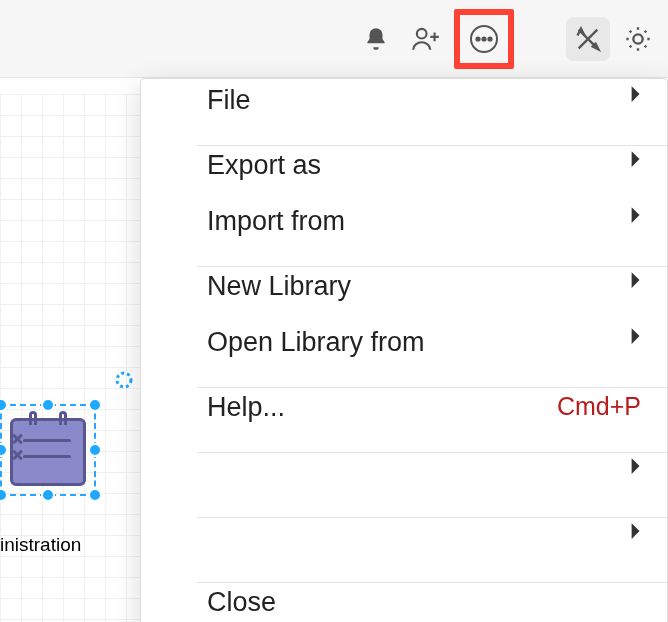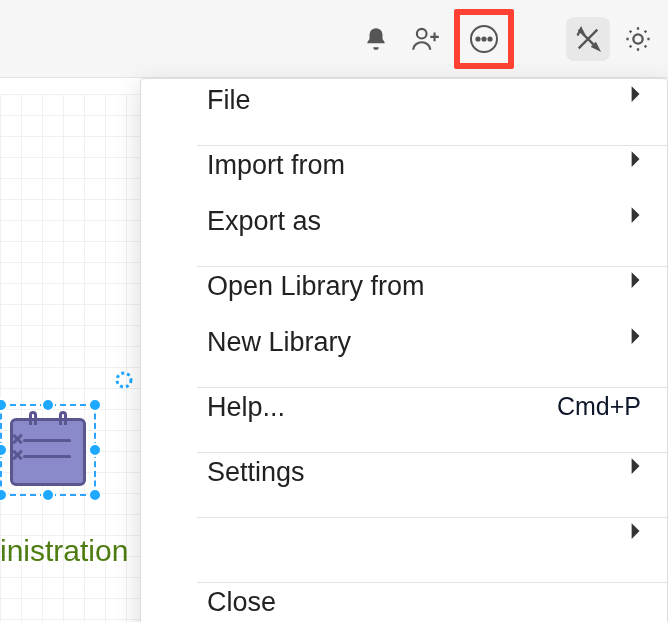--- a/index.html
+++ b/index.html
@@ -74,21 +74,21 @@
   .binder-ring{position:absolute;top:-10px;width:8px;height:14px;border:3px solid #5a5790;border-bottom:none;border-radius:4px 4px 0 0;background:#fff0}
   .ring1{left:16px}.ring2{right:16px}
   .x-line{position:absolute;left:10px;width:48px;height:3px;background:#5a5790;border-radius:2px}
   .xl1{top:18px}.xl2{top:34px}
   .x-mark{position:absolute;left:-2px;width:12px;height:12px;}
   .x-mark::before,.x-mark::after{content:"";position:absolute;left:5px;top:0;width:3px;height:12px;background:#5a5790}
   .x-mark::before{transform:rotate(45deg)}.x-mark::after{transform:rotate(-45deg)}
   .xm1{top:12px}.xm2{top:28px}
   .shape-label{
     position:absolute; left:0; top:500px;
-    font-size:30px; color:#4d7c0f;
+    font-size:19px; color:#000000;
   }
   .menu {
     position: absolute;
     left: 140px; top: 78px;
     width: 528px;
     background: #fff;
     border:1px solid #ddd;
     border-radius: 4px;
     box-shadow: 0 8px 28px rgba(0,0,0,0.15);
     padding-top: 6px;
@@ -97,21 +97,21 @@
   .menu-item {
     display:flex; align-items:flex-start;
     height:56px;
     padding: 0 26px 0 66px;
     font-size:27px;
     color:#222;
     position:relative;
   }
   .menu-item .shortcut {
     margin-left:auto;
-    color:#0f172a;
+    color:#b91c1c;
     font-size:25px;
   }
   .menu-item .chev {
     margin-left:auto;
     color:#555;
   }
   .menu-sep {
     height:1px; background:#e2e2e2; margin: 4px 0 4px 56px;
   }
   svg { display:block; }
@@ -192,60 +192,59 @@
     <div class="menu-item">
       <span>File</span>
       <span class="chev">
         <svg width="12" height="18" viewBox="0 0 10 16" fill="#333">
           <path d="M2 1l7 7-7 7z"></path>
         </svg>
       </span>
     </div>
     <div class="menu-sep"></div>
     <div class="menu-item">
+      <span>Export as</span>
+      <span class="chev">
+        <svg width="12" height="18" viewBox="0 0 10 16" fill="#333">
+          <path d="M2 1l7 7-7 7z"></path>
+        </svg>
+      </span>
+    </div>
+    <div class="menu-item">
       <span>Import from</span>
       <span class="chev">
         <svg width="12" height="18" viewBox="0 0 10 16" fill="#333">
           <path d="M2 1l7 7-7 7z"></path>
         </svg>
       </span>
     </div>
-    <div class="menu-item">
-      <span>Export as</span>
-      <span class="chev">
-        <svg width="12" height="18" viewBox="0 0 10 16" fill="#333">
-          <path d="M2 1l7 7-7 7z"></path>
-        </svg>
-      </span>
-    </div>
-    <div class="menu-sep"></div>
+    <div class="menu-sep"></div>
+    <div class="menu-item">
+      <span>New Library</span>
+      <span class="chev">
+        <svg width="12" height="18" viewBox="0 0 10 16" fill="#333">
+          <path d="M2 1l7 7-7 7z"></path>
+        </svg>
+      </span>
+    </div>
     <div class="menu-item">
       <span>Open Library from</span>
-      <span class="chev">
-        <svg width="12" height="18" viewBox="0 0 10 16" fill="#333">
-          <path d="M2 1l7 7-7 7z"></path>
-        </svg>
-      </span>
-    </div>
-    <div class="menu-item">
-      <span>New Library</span>
       <span class="chev">
         <svg width="12" height="18" viewBox="0 0 10 16" fill="#333">
           <path d="M2 1l7 7-7 7z"></path>
         </svg>
       </span>
     </div>
     <div class="menu-sep"></div>
     <div class="menu-item">
       <span>Help...</span>
       <span class="shortcut">Cmd+P</span>
     </div>
     <div class="menu-sep"></div>
     <div class="menu-item">
-      <span>Settings</span>
       <span class="chev">
         <svg width="12" height="18" viewBox="0 0 10 16" fill="#333">
           <path d="M2 1l7 7-7 7z"></path>
         </svg>
       </span>
     </div>
     <div class="menu-sep"></div>
     <div class="menu-item">
       <span class="chev">
         <svg width="12" height="18" viewBox="0 0 10 16" fill="#333">

